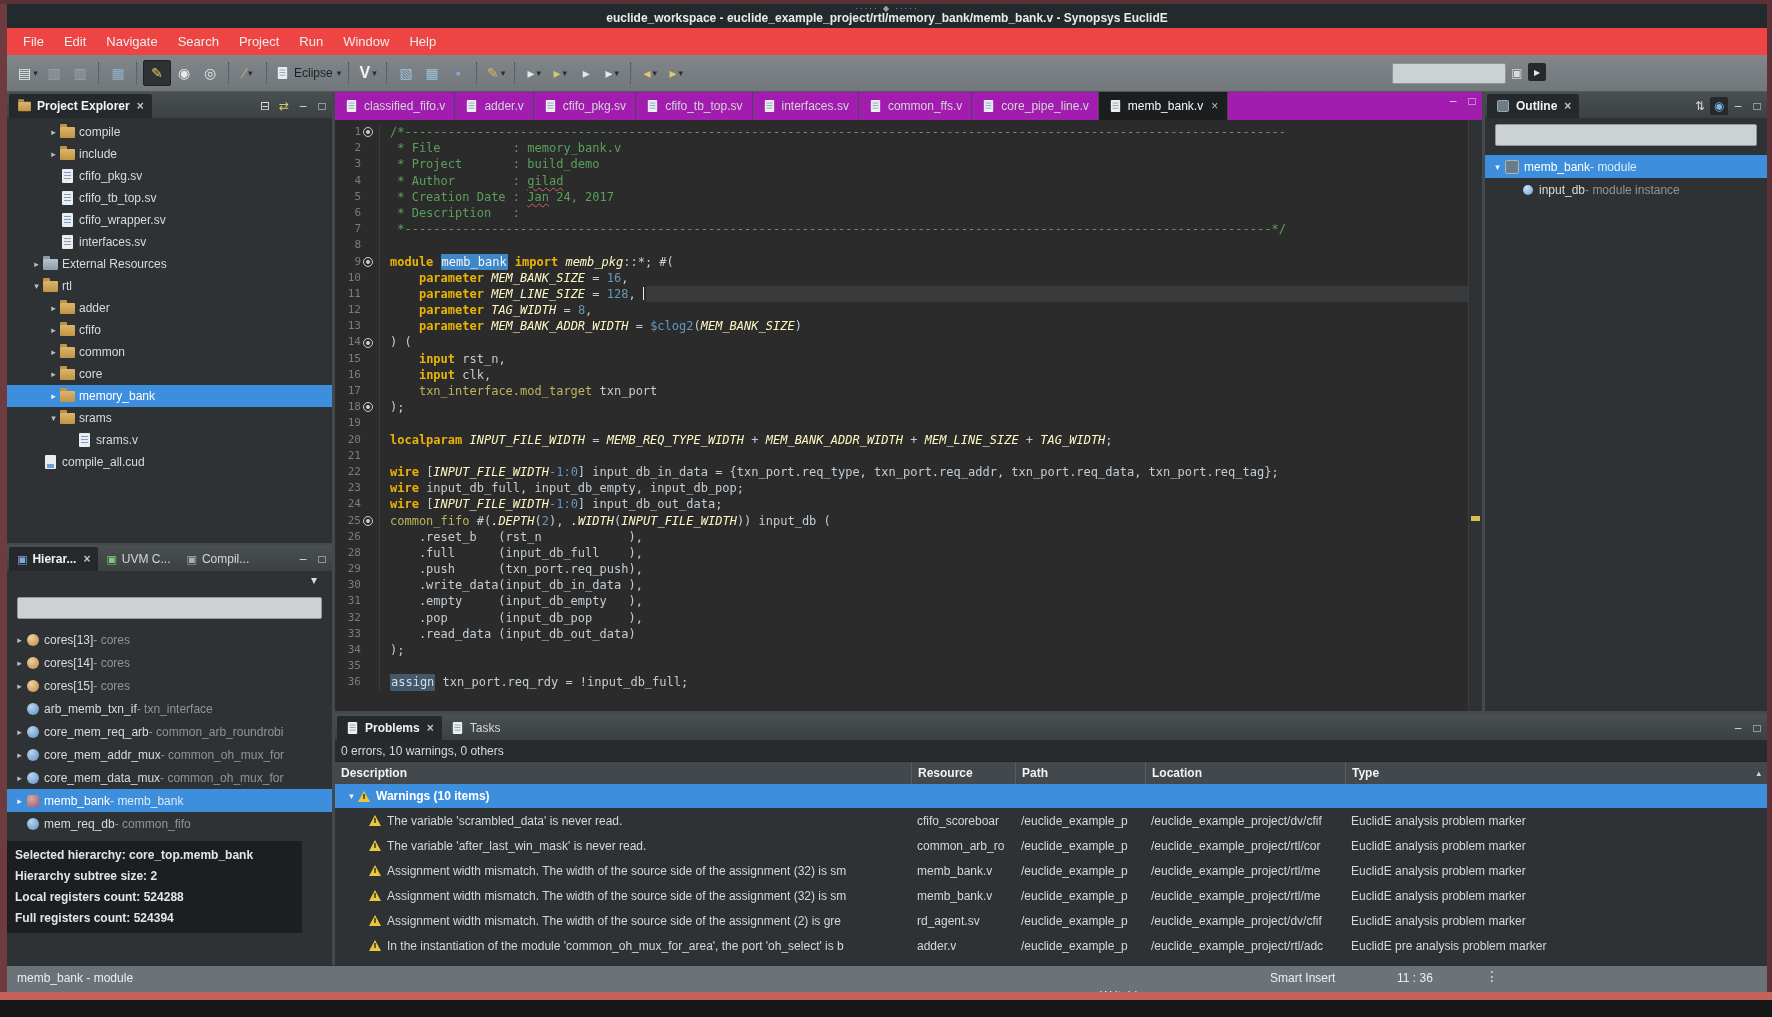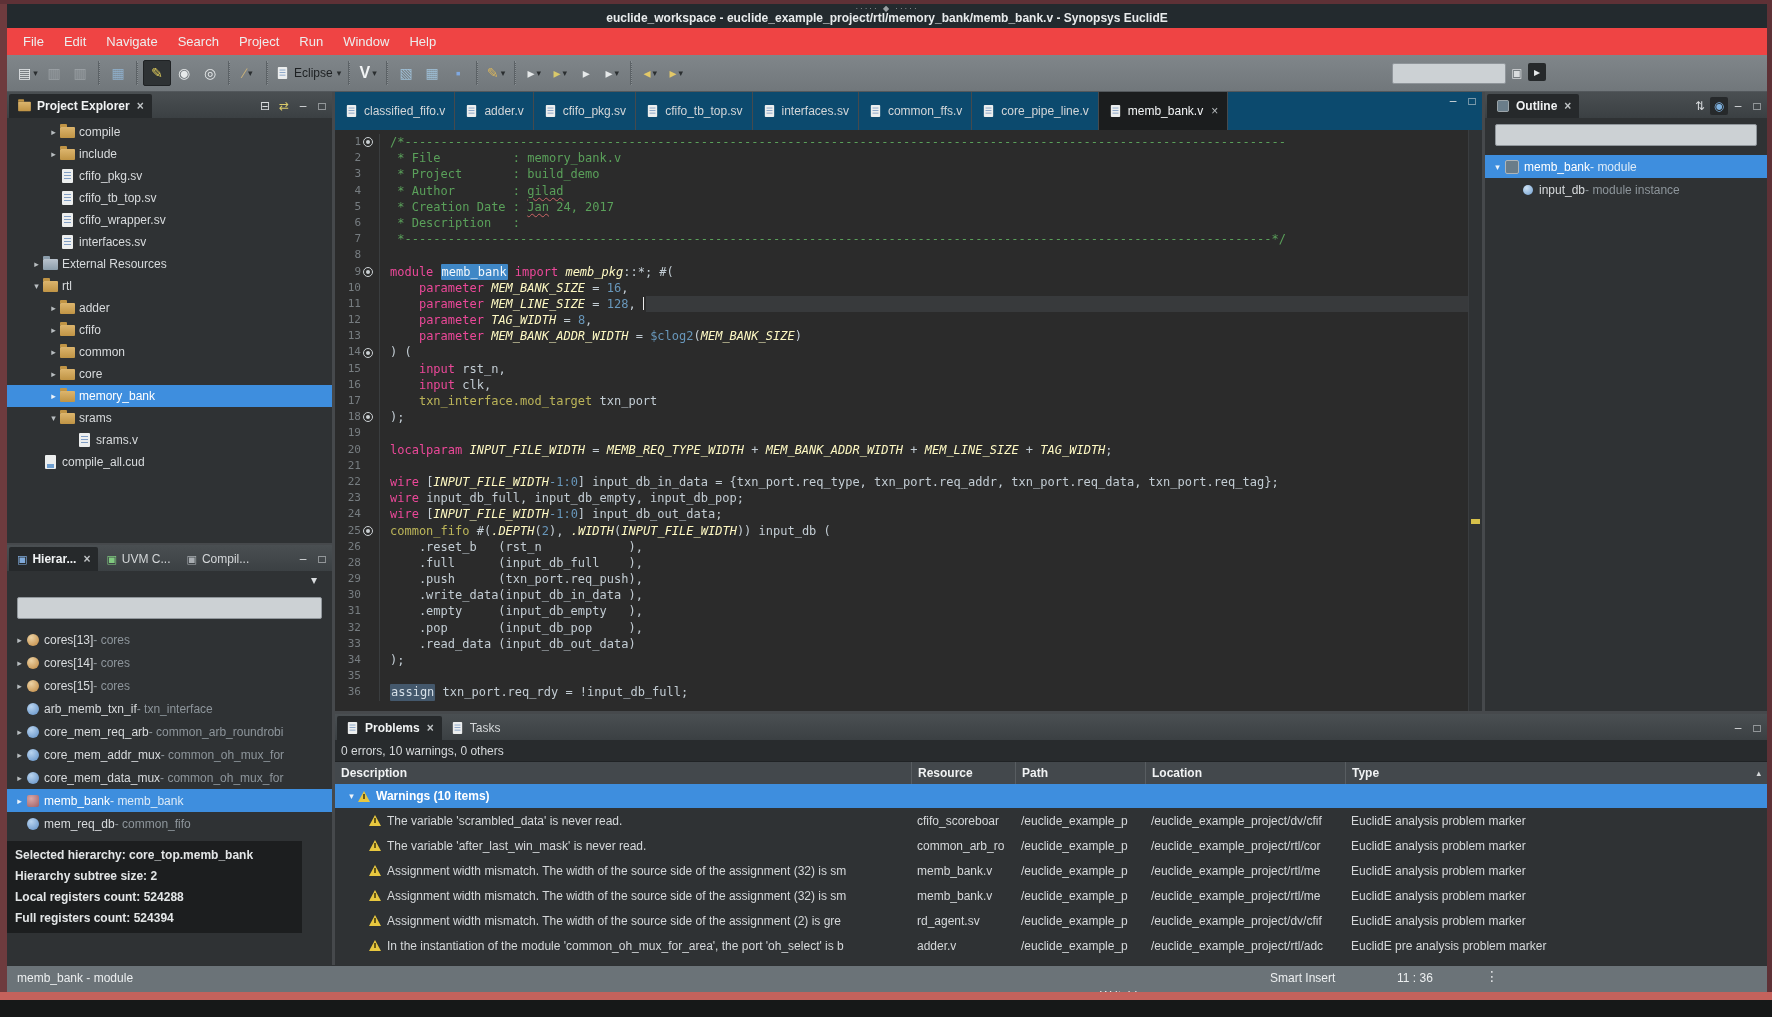--- a/index.html
+++ b/index.html
@@ -96,36 +96,36 @@
   .filter-input{height:20px;background:#ccd1d4;border:1px solid #90969b;border-radius:2px;margin:6px 10px;
                 font-size:11px;padding:0 5px;color:#444;outline:none;flex:none}
 
   
   .hier-toolbar{height:20px;display:flex;justify-content:flex-end;padding-right:8px;flex:none}
   .hier-info{background:#1c1e1f;margin:6px 30px 6px 0;padding:4px 8px;flex:none}
   .hier-info div{color:#e3e6e7;font-size:12px;font-weight:bold;line-height:21px;white-space:nowrap}
 
   
   .editor-panel{flex:1;background:#2b2b2b}
-  .etabbar{height:38px;background:#0c4a6e;display:flex;align-items:stretch;flex:none;overflow:hidden}
+  .etabbar{height:28px;background:#a21caf;display:flex;align-items:stretch;flex:none;overflow:hidden}
   .etab{display:flex;align-items:center;gap:5px;padding:0 9px;font-size:12px;color:#d3d6d8;
         border-right:1px solid #464a4d;white-space:nowrap}
   .etab.active{background:#1b1d1e;color:#f4f6f7}
   .etab .close{margin-left:3px;color:#b9bdbf}
   .code-wrap{flex:1;position:relative;overflow:hidden;background:#2b2b2b}
   .code{position:absolute;left:0;top:4px;right:14px;font-family:"DejaVu Sans Mono","Liberation Mono",monospace;
         font-size:12px;line-height:16.2px}
   .cl{display:flex;height:16.2px;white-space:pre;align-items:center}
   .gut{display:flex;width:44px;flex:none;align-self:stretch;align-items:center;border-right:1px solid #3a3d3f;margin-right:10px}
   .ln{width:26px;text-align:right;color:#777d81;font-size:11px;flex:none}
   .foldc{width:14px;flex:none;display:flex;justify-content:center}
   .fold-dot{width:8px;height:8px;border:1px solid #ccd1d4;border-radius:50%;position:relative}
   .fold-dot::after{content:"";position:absolute;left:2px;top:2px;width:4px;height:4px;background:#ccd1d4;border-radius:50%}
   .tk-w{color:#c3cdd4}
-  .tk-k{color:#ec4899;font-weight:normal}
+  .tk-k{color:#eab308;font-weight:bold}
   .tk-c{color:#5aa05a}
   .tk-cu{color:#5aa05a;text-decoration:underline wavy #cc6666 1px;text-underline-offset:2px}
   .tk-p{color:#fef9c3;font-style:italic}
   .tk-n{color:#6897bb}
   .tk-t{color:#bcb559}
   .tk-m{background:#3f87c6;color:#f2f7fb;border-radius:1px;padding:0 1px}
   .tk-o{background:#44586c;color:#d6dfe7;border-radius:1px;padding:0 1px}
   .caret{width:1px;height:13px;background:#eaeaea;margin-left:7px;flex:none}
   .fill{flex:1;background:#383a3c;align-self:stretch;margin-left:2px}
   .ruler{position:absolute;top:0;right:0;bottom:0;width:13px;background:#2f3234;border-left:1px solid #3a3d40}

